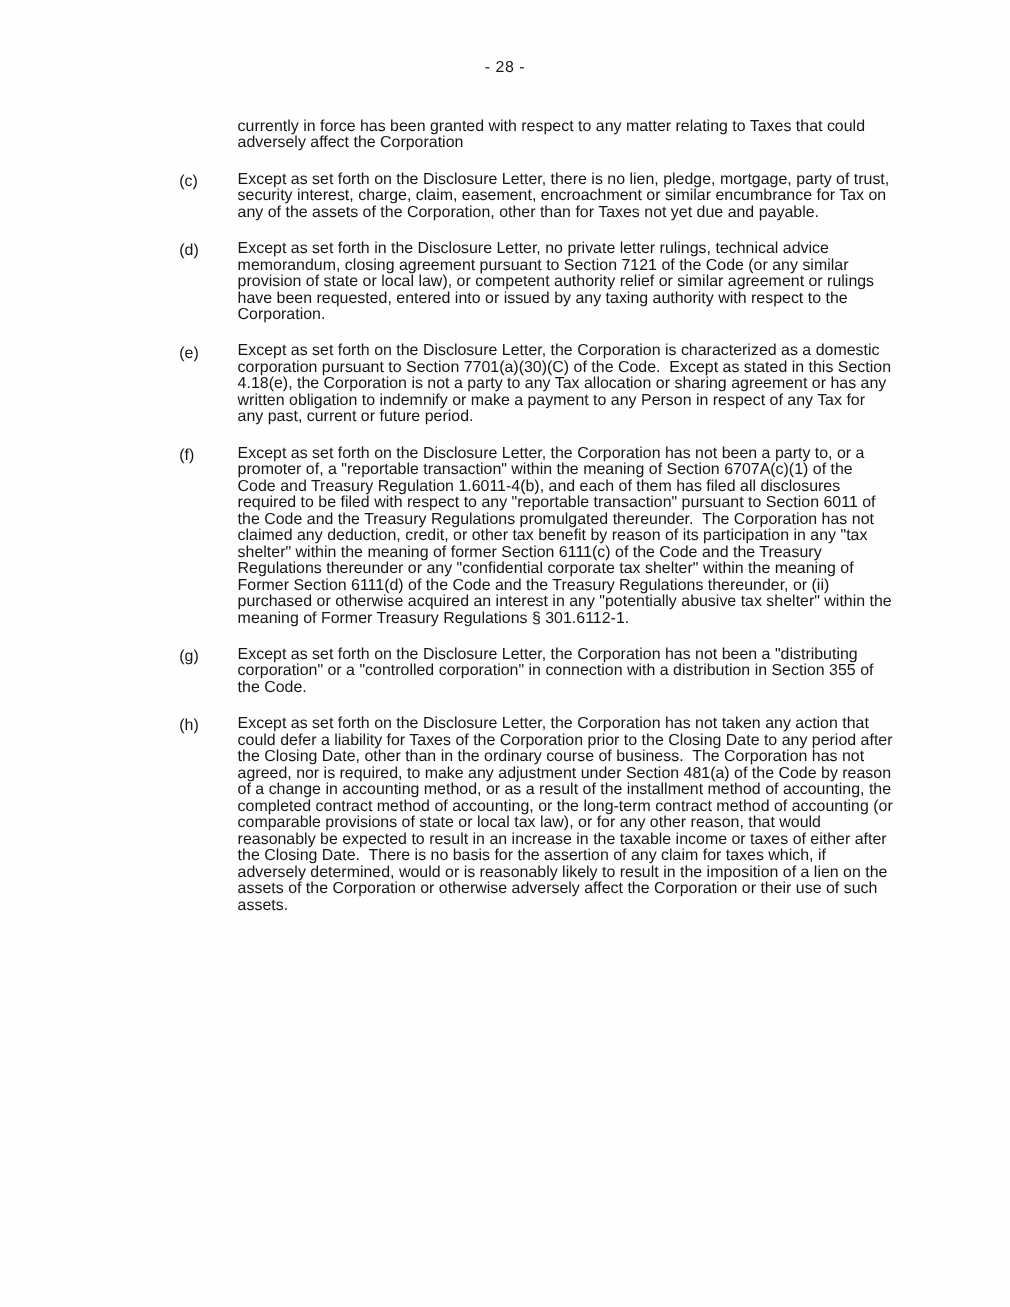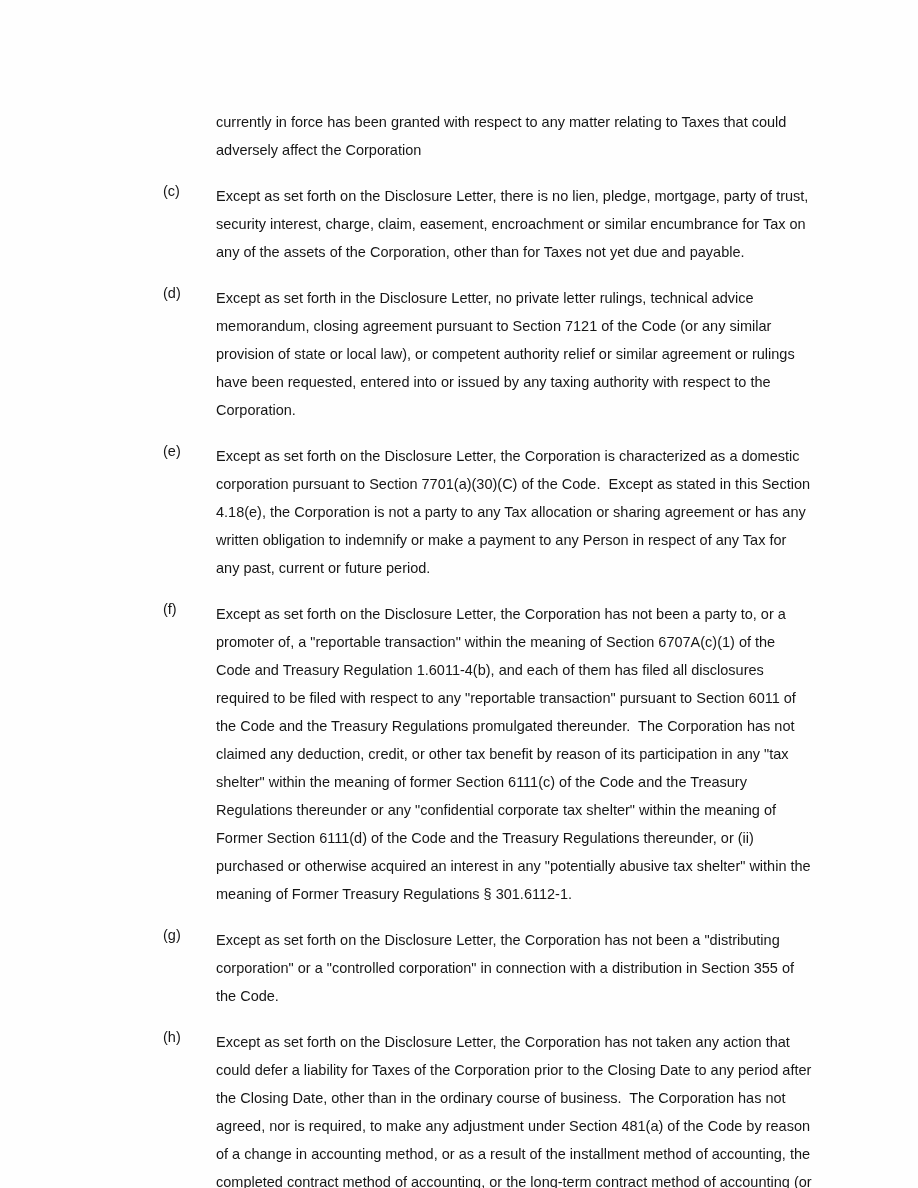--- a/index.html
+++ b/index.html
@@ -39,29 +39,30 @@
   .para-label {
     flex: 0 0 53px;
     width: 53px;
     font-size: 14.5px;
     line-height: 19.7px;
   }
   .para-text {
     flex: 1 1 auto;
     width: 597px;
     font-size: 14.5px;
-    line-height: 28px;
+    line-height: 15px;
     white-space: pre-wrap;
     text-align: left;
   }
 </style>
 </head>
 <body>
 
 <div class="page">
+  <div class="page-number">- 28 -</div>
 
   <div class="content">
   <div class="para-row">
     <div class="para-label"></div>
     <div class="para-text">currently in force has been granted with respect to any matter relating to Taxes that could adversely affect the Corporation</div>
   </div>
 
   <div class="para-row">
     <div class="para-label">(c)</div>
     <div class="para-text">Except as set forth on the Disclosure Letter, there is no lien, pledge, mortgage, party of trust, security interest, charge, claim, easement, encroachment or similar encumbrance for Tax on any of the assets of the Corporation, other than for Taxes not yet due and payable.</div>

